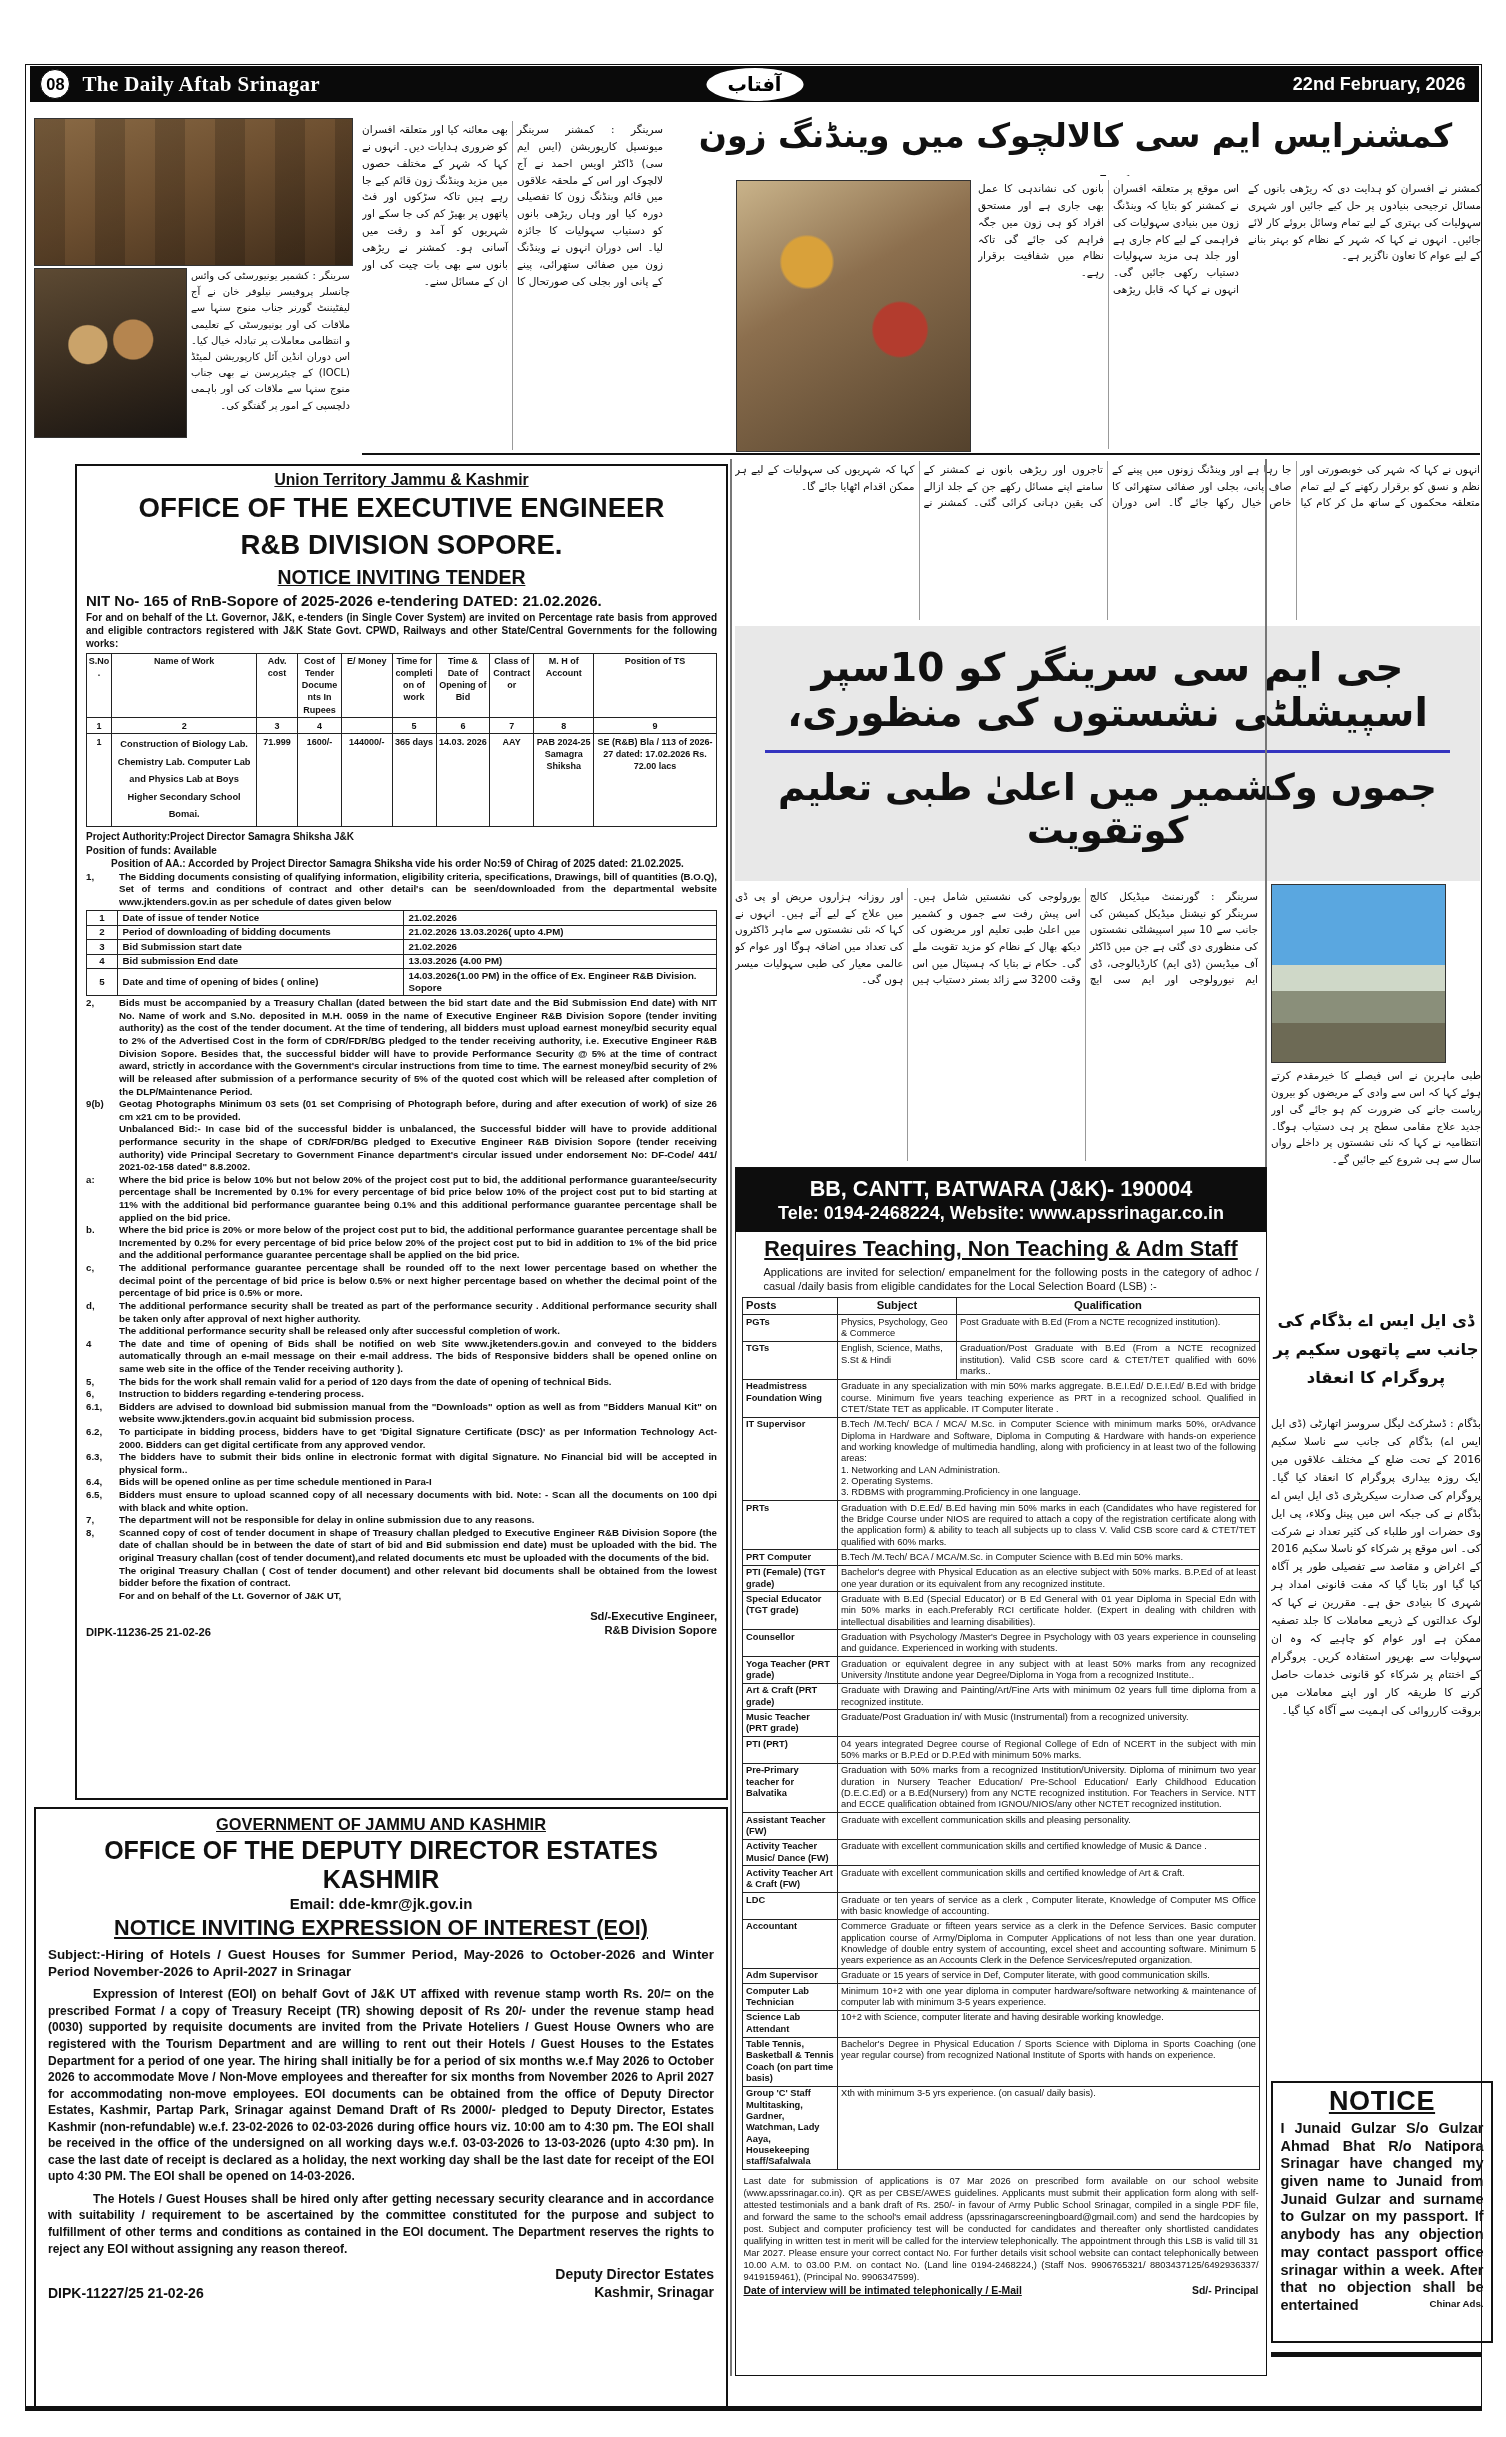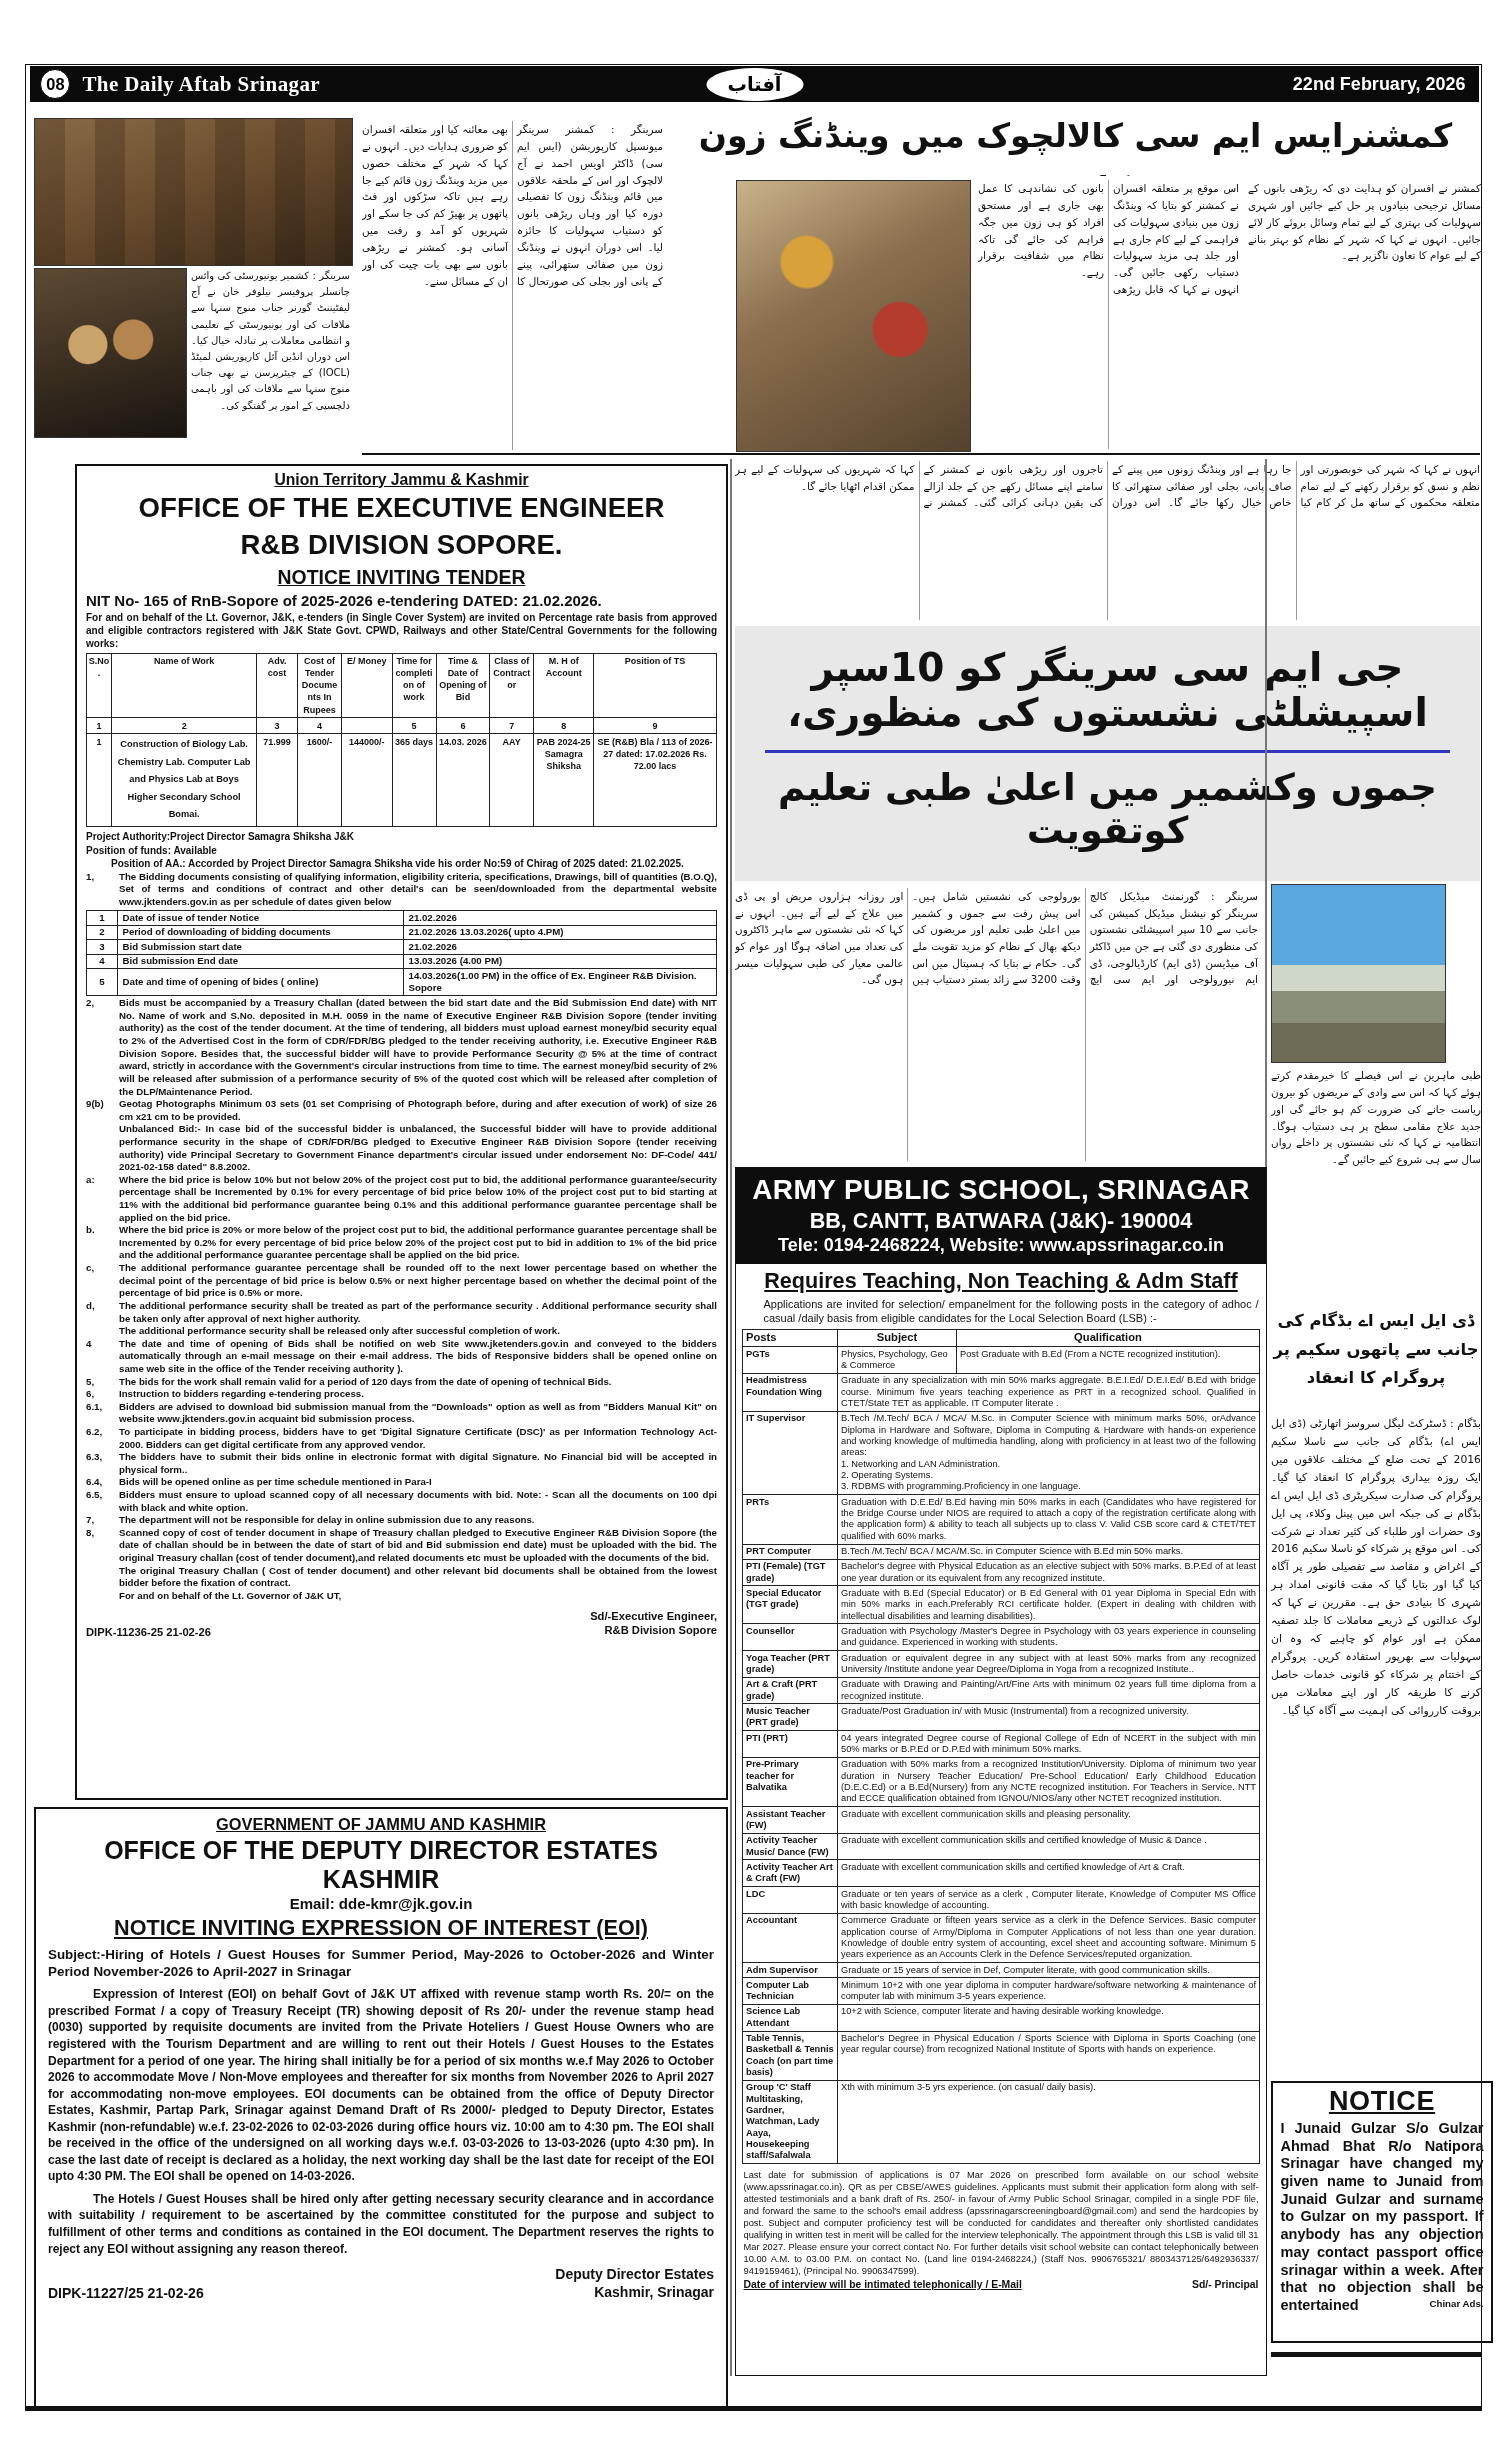--- a/index.html
+++ b/index.html
@@ -344,40 +344,44 @@
       <span>DIPK-11227/25   21-02-26</span>
       <span class="right">
         <span>Deputy Director Estates</span><br>
         <span>Kashmir, Srinagar</span>
       </span>
     </div>
   </div>
 
   <div class="abs apsbox">
     <div class="aps-head">
-      <div class="n">ARMY PUBLIC SCHOOL, SRINAGAR</div>
       <div class="a">BB, CANTT, BATWARA (J&amp;K)- 190004</div>
       <div class="c">Tele: 0194-2468224, Website: www.apssrinagar.co.in</div>
     </div>
     <div class="aps-title">Requires Teaching, Non Teaching &amp; Adm Staff</div>
     <div class="aps-intro">Applications are invited for selection/ empanelment for the following posts in the category of adhoc / casual /daily basis from eligible candidates for the Local Selection Board (LSB) :-</div>
 
     <table class="aps">
       <tbody>
           <tr>
         <th style="width:88px;">Posts</th>
         <th style="width:112px;" class="cen">Subject</th>
         <th class="cen">Qualification</th>
       </tr>
       <tr>
             <td class="post">PGTs</td>
             <td class="subj">Physics,  Psychology,  Geo  &amp; Commerce</td>
             <td class="qual">Post Graduate with B.Ed (From a NCTE recognized institution).</td>
           </tr>
       <tr>
+            <td class="post">TGTs</td>
+            <td class="subj">English,  Science, Maths,  S.St &amp; Hindi</td>
+            <td class="qual">Graduation/Post Graduate with B.Ed (From a NCTE recognized institution). Valid CSB score card &amp; CTET/TET qualified with 60% marks..</td>
+          </tr>
+      <tr>
             <td class="post">Headmistress Foundation Wing</td>
             <td class="qual" colspan="2">Graduate in any specialization with min 50% marks aggregate. B.E.I.Ed/ D.E.I.Ed/ B.Ed with bridge course. Minimum five years teaching experience as PRT in a recognized school. Qualified in CTET/State TET as applicable. IT Computer literate .</td>
           </tr>
       <tr>
             <td class="post">IT Supervisor</td>
             <td class="qual" colspan="2">B.Tech /M.Tech/ BCA / MCA/ M.Sc. in Computer Science with minimum marks 50%, orAdvance Diploma in Hardware and Software, Diploma in Computing &amp; Hardware with hands-on experience and working knowledge of multimedia handling, along with proficiency in at least two of the following areas:
 1. Networking and LAN Administration.
 2. Operating Systems.
 3. RDBMS with programming.Proficiency in one language.</td>
           </tr>

